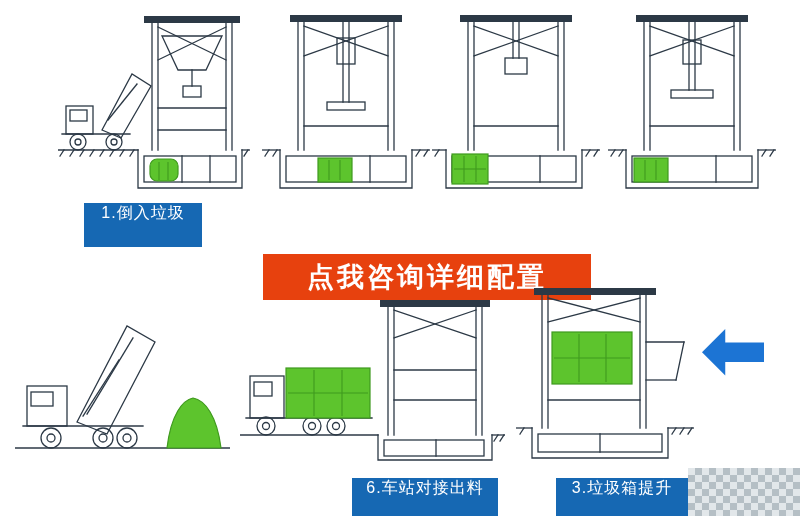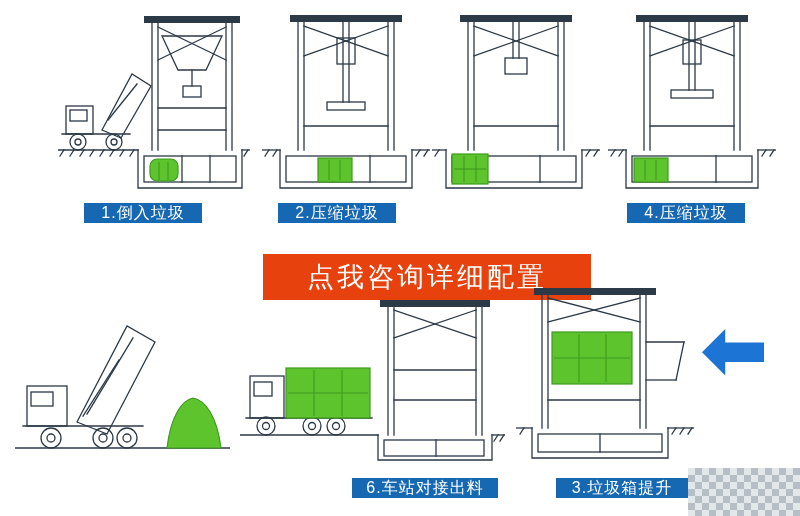--- a/index.html
+++ b/index.html
@@ -5,22 +5,22 @@
   *{margin:0;padding:0;box-sizing:border-box}
   html,body{background:#ffffff}
   body{font-family:"Liberation Sans","DejaVu Sans",sans-serif}
   .stage{position:relative;width:800px;height:516px;background:#ffffff;overflow:hidden;margin:0}
   .diagram{position:absolute}
   .diagram svg{width:100%;height:100%;display:block}
   .ln{stroke:#2c3946;stroke-width:1.3;fill:none;stroke-linecap:square}
   .beam{fill:#2c3946;stroke:none}
   .grn{fill:#5dc42d;stroke:#3f9a1e;stroke-width:1.2}
   .gln{stroke:#3f9a1e;stroke-width:1.1;fill:none}
-  .step-label{position:absolute;background:#1668b3;color:#ffffff;display:flex;justify-content:center;font-size:16px;height:20px;letter-spacing:1px;white-space:nowrap}
-  .banner{position:absolute;left:263px;top:254px;width:328px;height:46px;background:#e7410e;color:#ffffff;display:flex;align-items:center;justify-content:center;font-size:27px;font-weight:normal;letter-spacing:3px;cursor:pointer}
+  .step-label{position:absolute;background:#1668b3;color:#ffffff;display:flex;justify-content:center;font-size:16px;height:44px;letter-spacing:1px;white-space:nowrap}
+  .banner{position:absolute;left:263px;top:254px;width:328px;height:46px;background:#e7410e;color:#ffffff;display:flex;align-items:center;justify-content:center;font-size:27px;font-weight:bold;letter-spacing:3px;cursor:pointer}
   .arrow{position:absolute;left:702px;top:327px;width:62px;height:52px}
   .watermark{position:absolute;right:0;bottom:0;width:112px;height:48px;opacity:.9;
     background-image:linear-gradient(45deg,#aeb9bf 26%,transparent 26%,transparent 74%,#aeb9bf 74%),
                      linear-gradient(45deg,#aeb9bf 26%,#dfe5e8 26%,#dfe5e8 74%,#aeb9bf 74%);
     background-size:14px 14px;background-position:0 0,7px 7px}
 </style>
 </head>
 <body>
 
 <div class="stage">
@@ -161,26 +161,20 @@
         <rect x="26" y="148" width="34" height="24" class="grn"></rect>
         <line x1="37" y1="150" x2="37" y2="170" class="gln"></line>
         <line x1="48" y1="150" x2="48" y2="170" class="gln"></line>
       </g>
     </svg>
   </div>
 
   <div class="step-label" style="left:84px;top:203px;width:118px">
       <span>1.倒入垃圾</span>
     </div>
-  <div class="step-label" style="left:278px;top:203px;width:118px">
-      <span>2.压缩垃圾</span>
-    </div>
-  <div class="step-label" style="left:627px;top:203px;width:118px">
-      <span>4.压缩垃圾</span>
-    </div>
 
   <div class="banner">
     <span>点我咨询详细配置</span>
   </div>
 
   <div class="diagram" style="left:15px;top:298px;width:215px;height:168px">
     <svg viewBox="0 0 215 168">
       <g class="ln">
         <rect x="12" y="88" width="40" height="40"></rect>
         <rect x="16" y="94" width="22" height="14"></rect>

